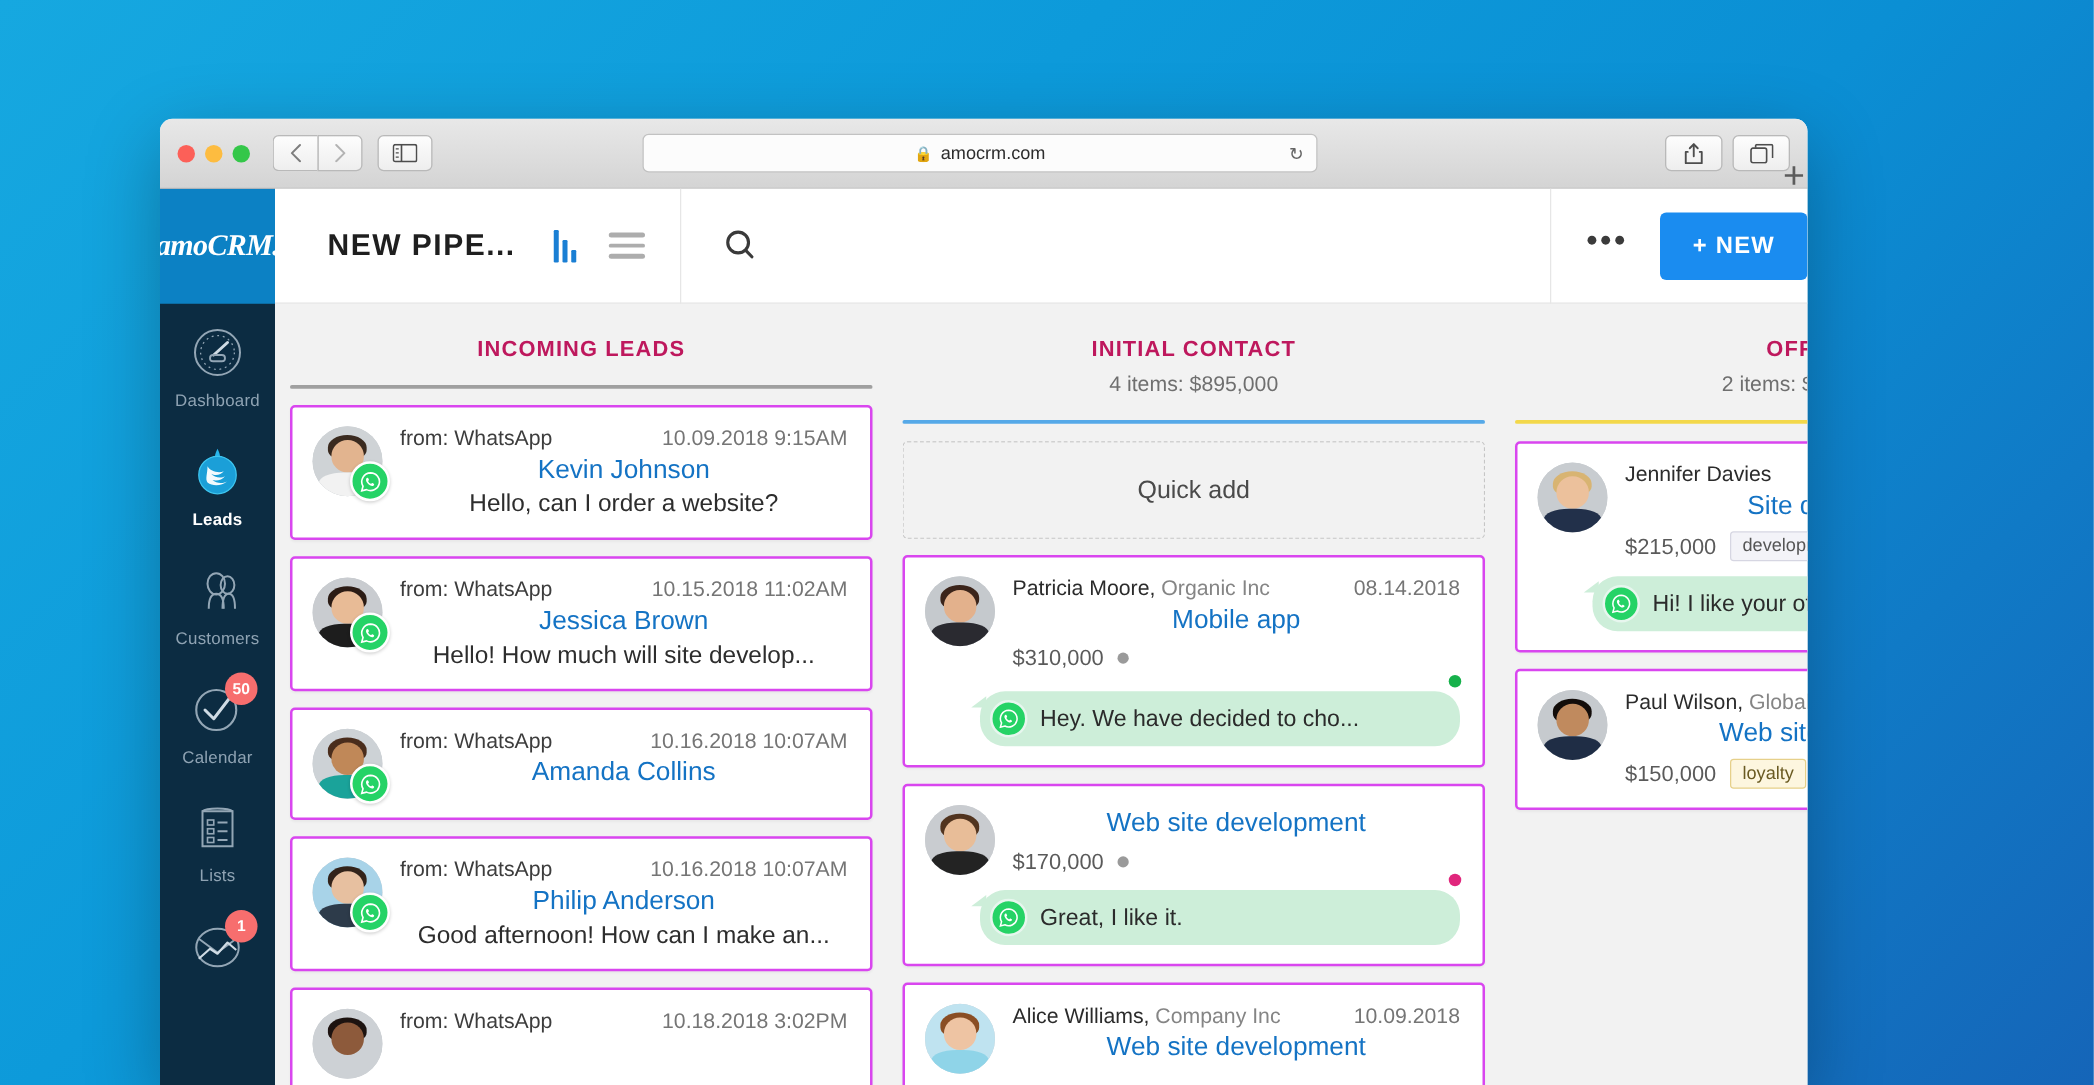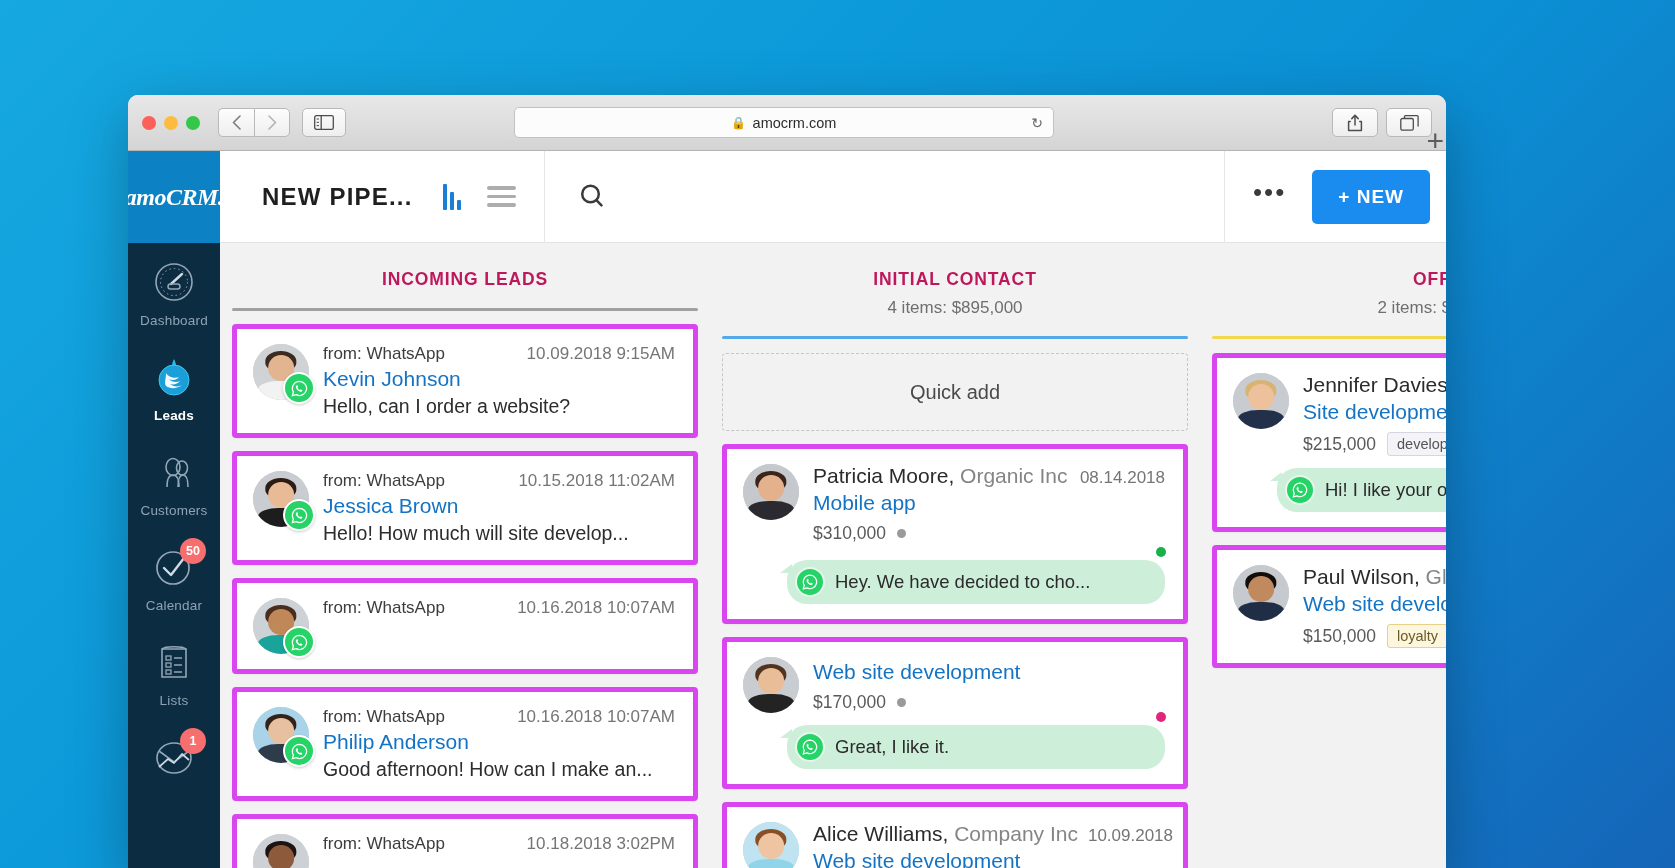--- a/index.html
+++ b/index.html
@@ -141,21 +141,21 @@
   .hamburger { display: flex; flex-direction: column; gap: 5px; }
   .hline { width: 29px; height: 3.5px; background: #adadad; border-radius: 2px; }
   .topdivider { width: 1px; height: 92px; background: #e6e6e6; margin-left: 28px; }
   .search-zone { flex: 1; display: flex; align-items: center; padding-left: 34px; }
   .actions-zone {
     display: flex; align-items: center; gap: 0;
     border-left: 1px solid #e6e6e6; height: 92px; padding-left: 28px;
   }
   .dots { font-size: 26px; color: #3b3b3b; letter-spacing: 2px; line-height: .4; padding-bottom: 8px; }
   .new-btn {
-    margin-left: 26px; margin-right: 16px;
+    margin-left: 26px; margin-right: 0;
     background: #1a8cf0; color: #fff;
     border: none; border-radius: 5px;
     height: 54px; padding: 16px 26px;
     font-size: 19px; font-weight: bold; letter-spacing: 1px;
     display: flex; align-items: center; gap: 7px;
     white-space: nowrap;
     font-family: "Liberation Sans", sans-serif;
   }
 
   
@@ -173,46 +173,46 @@
   .col-rule { height: 3px; margin-top: 18px; border-radius: 2px; }
 
   .quick-add {
     margin-top: 14px; height: 78px;
     border: 1.5px dashed #c6c6c6; border-radius: 4px;
     display: flex; align-items: center; justify-content: center;
     font-size: 20px; color: #4a4a4a;
   }
 
   .card {
-    background: #fff; border: 5px solid #d946ef;
+    background: #fff; border: 2px solid #d946ef;
     border-radius: 4px; margin-top: 13px;
     padding: 15px 18px 15px 16px;
     box-shadow: 0 1px 2px rgba(0,0,0,0.045);
     position: relative;
-    display: flex; gap: 14px;
+    display: flex; gap: 14px; text-align: center;
   }
   .avatar-wrap { position: relative; flex: 0 0 56px; width: 56px; height: 56px; }
   .avatar {
     width: 56px; height: 56px; border-radius: 50%;
     overflow: hidden; position: relative;
     background: #c9cdd1;
   }
   .wa-badge {
     position: absolute; right: -6px; bottom: -4px;
     width: 32px; height: 32px; border-radius: 50%;
     background: #25d366; border: 2.5px solid #fff;
     display: flex; align-items: center; justify-content: center;
     box-shadow: 0 1px 3px rgba(0,0,0,0.2);
   }
   .card-body { flex: 1; min-width: 0; }
   .card-row1 {
     display: flex; justify-content: space-between; align-items: baseline; gap: 10px;
   }
   .card-from { font-size: 17px; color: #3d3d3d; white-space: nowrap; }
-  .card-person { font-size: 21px; color: #2b2b2b; white-space: nowrap; }
+  .card-person { font-size: 17px; color: #2b2b2b; white-space: nowrap; }
   .card-person .company { color: #858585; }
   .card-date { font-size: 17px; color: #757575; white-space: nowrap; }
   .card-name {
     font-size: 21px; color: #1473c4; margin-top: 3px;
     white-space: nowrap; overflow: hidden; text-overflow: clip;
   }
   .card-msg {
     font-size: 19.5px; color: #2d2d2d; margin-top: 4px;
     white-space: nowrap; overflow: hidden;
   }
@@ -515,20 +515,21 @@
                     <path d="M8.5 1.3a7.1 7.1 0 0 0-6.1 10.7L1.4 15.7l3.8-1a7.1 7.1 0 1 0 3.3-13.4z" fill="none" stroke="#fff" stroke-width="1.3"></path>
                     <path d="M5.8 5.2c.3-.1.6 0 .8.4l.5 1c.1.3 0 .5-.2.7l-.3.3c-.1.2-.1.3 0 .5.4.8 1.1 1.5 2 1.9.2.1.4.1.5-.1l.3-.4c.2-.2.4-.2.6-.1l1 .5c.3.2.4.5.3.8-.2.6-.8 1-1.5 1-1.1 0-2.6-.9-3.6-2-.9-1-1.4-2-1.4-2.8 0-.8.4-1.4 1-1.7z" fill="#fff"></path>
                   </svg>
               </div>
             </div>
             <div class="card-body">
               <div class="card-row1">
                 <span class="card-from">from: WhatsApp</span>
                 <span class="card-date">10.16.2018 10:07AM</span>
               </div>
+              <div class="card-name">Amanda Collins</div>
             </div>
           </div>
 
           <div class="card">
             <div class="avatar-wrap">
               <div class="avatar">
                 <div class="face">
                     <div class="bg" style="background:#a8d3e8"></div>
                     <div class="hair" style="background:#32231a"></div>
                     <div class="head" style="background:#e7c0a0"></div>

